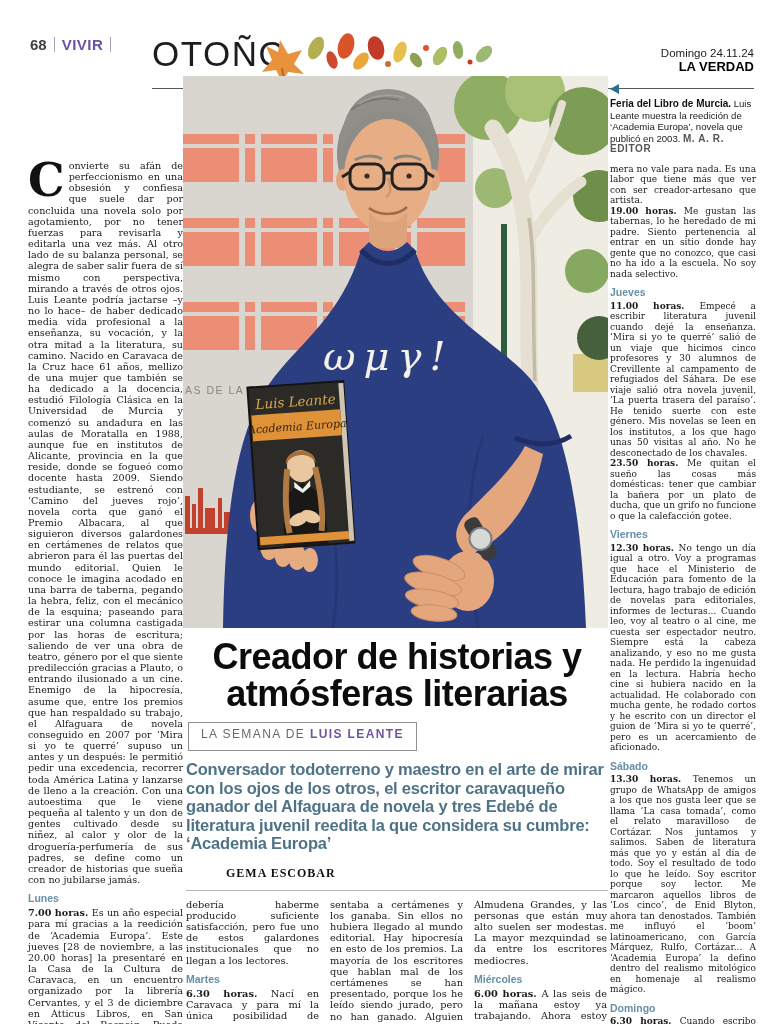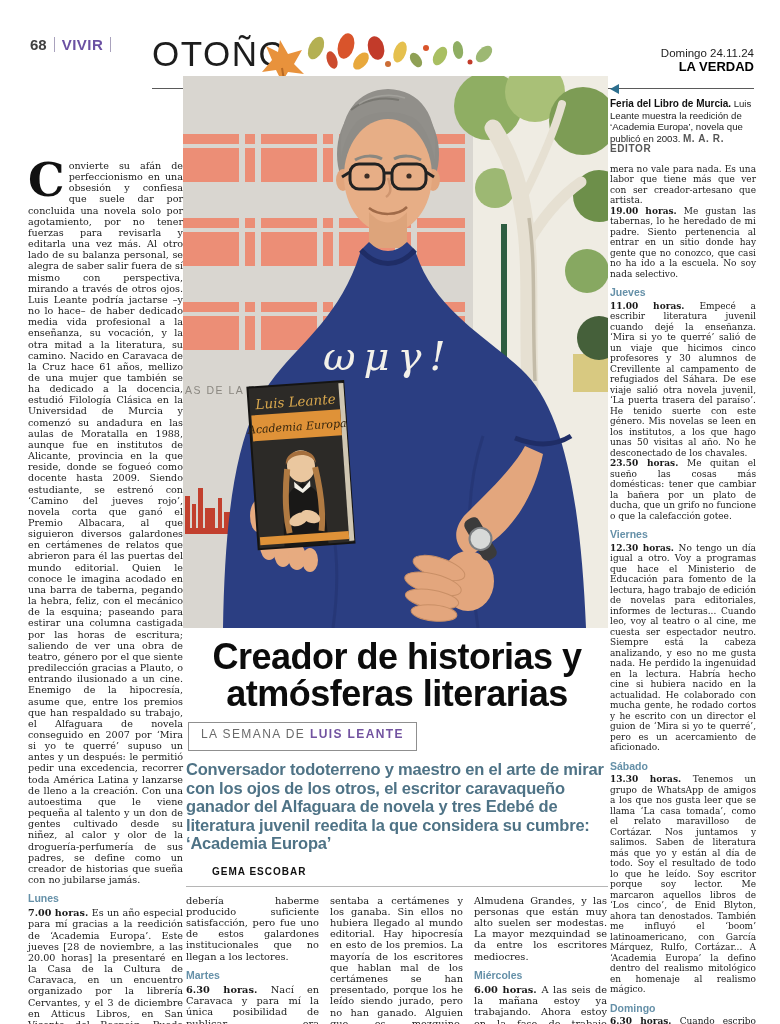--- a/index.html
+++ b/index.html
@@ -34,22 +34,22 @@
   .cap-credit{font-size:10px;font-weight:bold;color:#555;letter-spacing:.6px;text-align:center;}
   
   .mid{position:absolute;left:186px;top:638px;width:422px;}
   .headline{font-family:"Liberation Sans",sans-serif;font-weight:bold;font-size:36px;line-height:37px;
             color:#0c0c0c;text-align:center;letter-spacing:-.5px;margin:0;}
   .kicker{display:inline-block;border:1px solid #8f8f8f;padding:4px 12px 9px;margin:10px 0 0 2px;
           font-family:"Liberation Sans",sans-serif;font-size:12px;letter-spacing:1.4px;color:#6a6a6a;}
   .kicker b{color:#7253a0;}
   .standfirst{font-family:"Liberation Sans",sans-serif;font-weight:bold;font-size:16.5px;
               line-height:18.5px;color:#4f7386;margin:9px 0 0;letter-spacing:-.2px;}
-  .byline{font-family:Liberation Sans, sans-serif;font-weight:bold;font-size:10px;letter-spacing:1px;
-          color:#111;margin:13px 0 0 26px;}
+  .byline{font-family:Liberation Serif, serif;font-weight:bold;font-size:12px;letter-spacing:1px;
+          color:#111;margin:13px 0 0 40px;}
   .mid-rule{height:1px;background:#b5b5b5;margin:9px 0 8px;}
   .mid-cols{display:flex;gap:11px;}
   .mid-col{width:133px;font-size:9.8px;line-height:11.2px;}
 </style>
 </head>
 <body>
 
 <div class="page">
 
   <div class="hdr-left">

